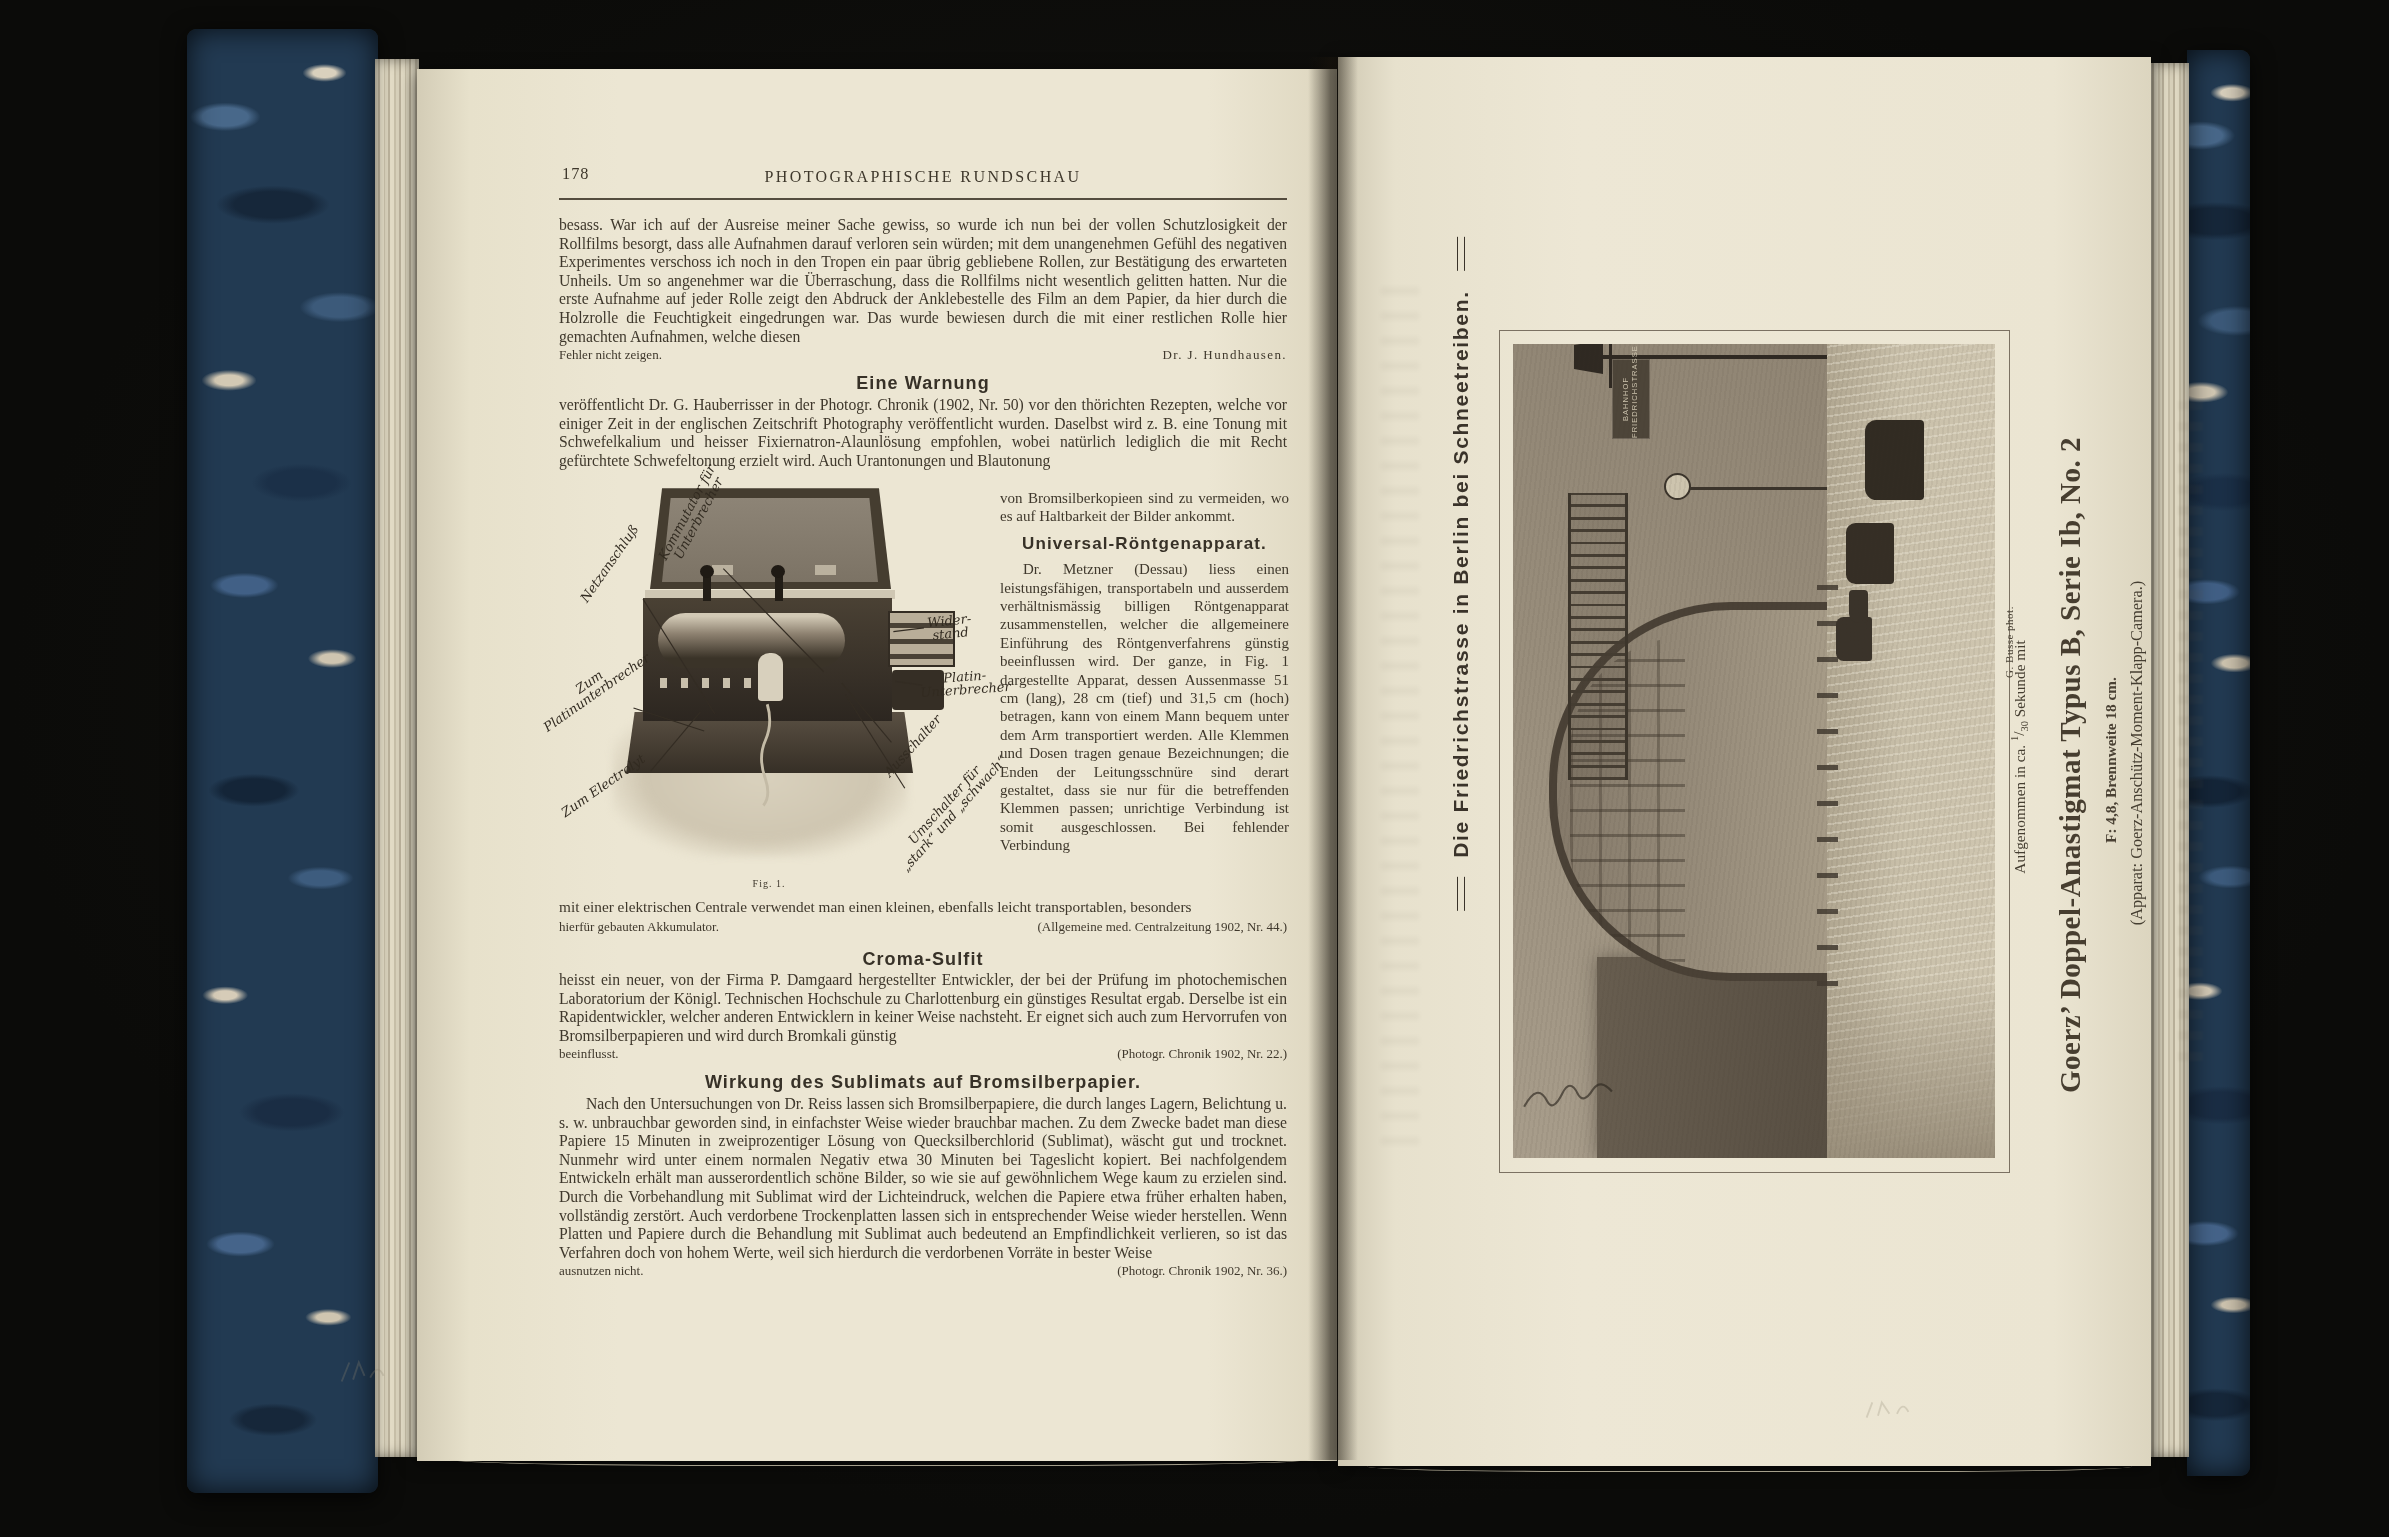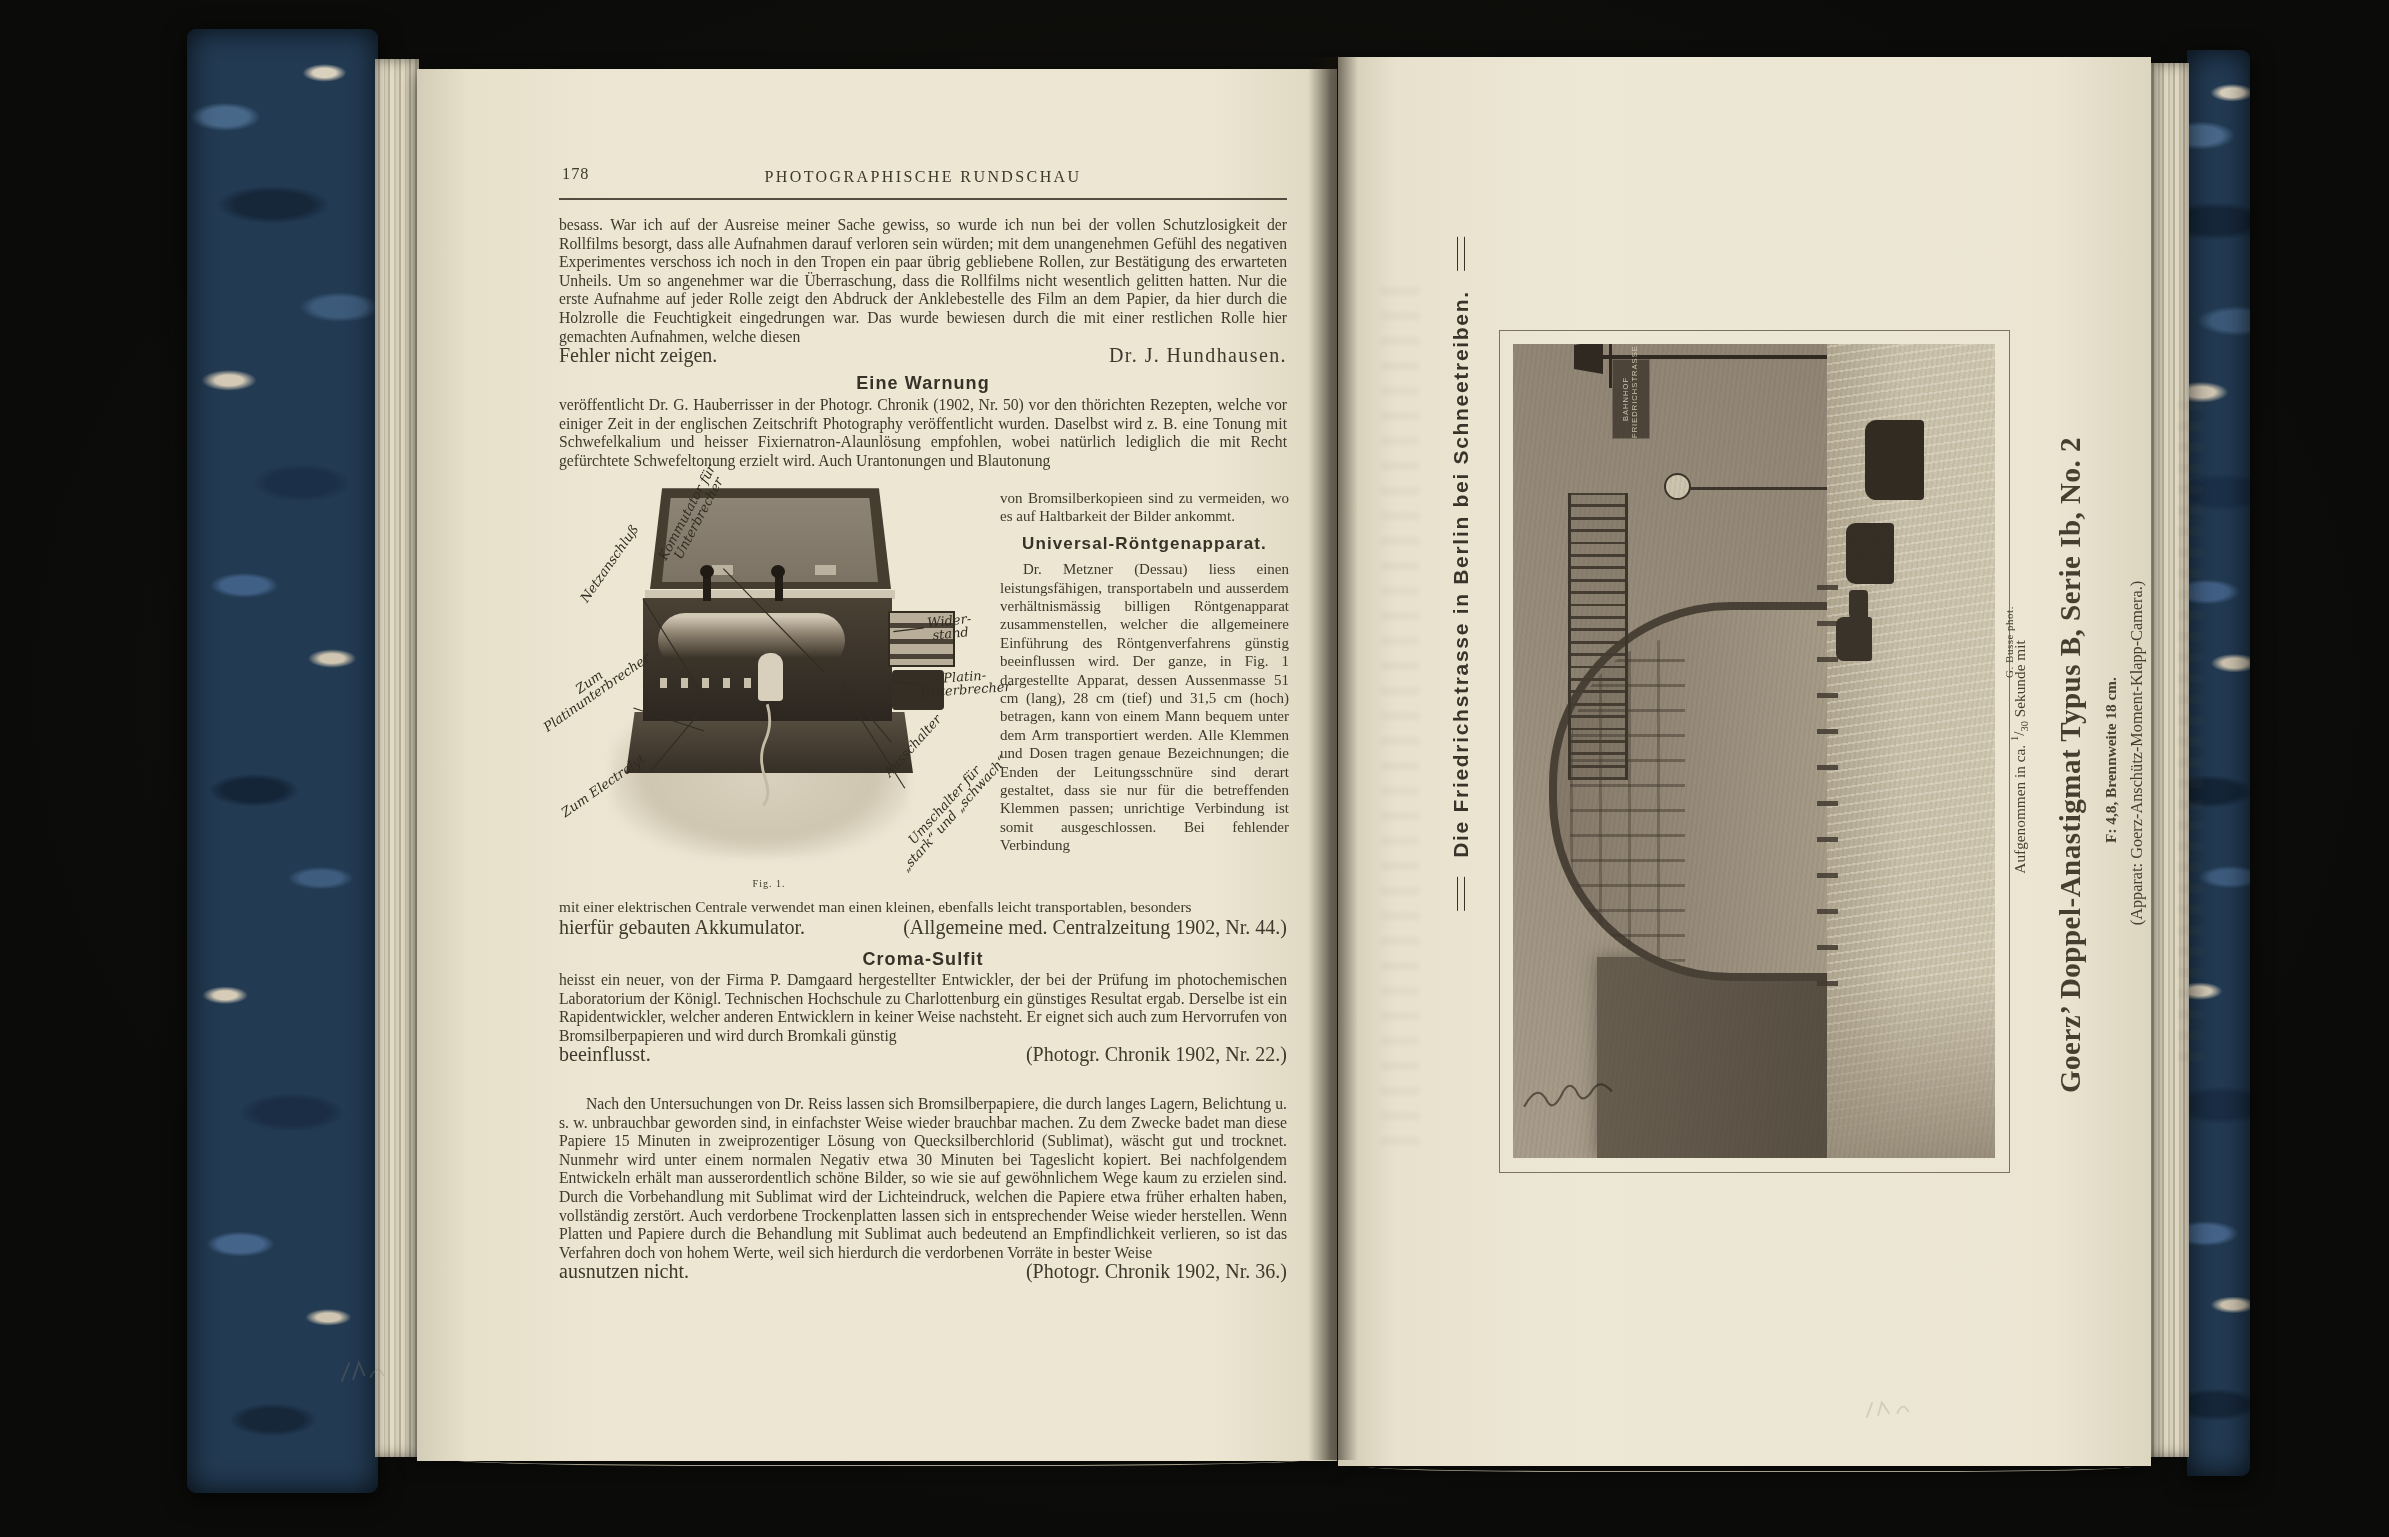--- a/index.html
+++ b/index.html
@@ -34,21 +34,21 @@
   .gutter{background:linear-gradient(to right,rgba(20,16,10,0) 0,rgba(25,20,12,.55) 45%,rgba(25,20,12,.55) 55%,rgba(20,16,10,0) 100%);}
   .pagecurve{border-bottom:1.9px solid #cdc5ad;border-radius:50% / 9.6px;opacity:.8;}
 
   
   .ink{color:#3e372b;}
   .pagenum{font-size:16.3px;letter-spacing:1px;}
   .jhead{font-size:16px;letter-spacing:2.4px;text-align:center;}
   .rule{background:rgba(58,49,37,.85);height:1.7px;}
   .para{font-size:15.7px;line-height:18.6px;text-align:justify;color:#3f382c;}
   .colpara{font-size:15px;line-height:18.4px;text-align:justify;color:#3f382c;margin-top:19px;}
-  .lastrow{display:flex;justify-content:space-between;font-size:20px;line-height:18.6px;color:#3f382c;}
+  .lastrow{display:flex;justify-content:space-between;font-size:13px;line-height:18.6px;color:#3f382c;}
   .author{letter-spacing:1.4px;}
   .headg{font-family:"Liberation Sans",sans-serif;font-weight:700;font-size:18px;letter-spacing:1.1px;
          text-align:center;color:#373127;}
   .oneline{font-size:15.3px;white-space:nowrap;color:#3f382c;}
 
   
   .figlabel{font-family:"DejaVu Serif",serif;font-style:italic;font-size:13px;line-height:13.4px;
             color:#322b21;white-space:nowrap;text-align:center;}
   .figcap{font-size:10px;letter-spacing:1px;color:#3f382c;text-align:center;}
 
@@ -198,20 +198,21 @@
 
   <div class="abs headg" style="left:559px;top:949px;width:728px;">Croma-Sulfit</div>
   <div class="abs" style="left:559px;top:971px;width:728px;">
     <div class="para">heisst ein neuer, von der Firma P. Damgaard hergestellter Entwickler, der bei der Prüfung im photochemischen Laboratorium der Königl. Technischen Hochschule zu Charlottenburg ein günstiges Resultat ergab.  Derselbe ist ein Rapidentwickler, welcher anderen Entwicklern in keiner Weise nachsteht.  Er eignet sich auch zum Hervorrufen von Bromsilberpapieren und wird durch Bromkali günstig</div>
     <div class="lastrow">
       <span>beeinflusst.</span>
       <span>(Photogr. Chronik 1902, Nr. 22.)</span>
     </div>
   </div>
 
+  <div class="abs headg" style="left:559px;top:1072px;width:728px;">Wirkung des Sublimats auf Bromsilberpapier.</div>
   <div class="abs" style="left:559px;top:1095px;width:728px;">
     <div class="para" style="text-indent:27px;">Nach den Untersuchungen von Dr. Reiss lassen sich Bromsilberpapiere, die durch langes Lagern, Belichtung u. s. w. unbrauchbar geworden sind, in einfachster Weise wieder brauchbar machen. Zu dem Zwecke badet man diese Papiere 15 Minuten in zweiprozentiger Lösung von Quecksilberchlorid (Sublimat), wäscht gut und trocknet.  Nunmehr wird unter einem normalen Negativ etwa 30 Minuten bei Tageslicht kopiert.  Bei nachfolgendem Entwickeln erhält man ausserordentlich schöne Bilder, so wie sie auf gewöhnlichem Wege kaum zu erzielen sind.  Durch die Vorbehandlung mit Sublimat wird der Lichteindruck, welchen die Papiere etwa früher erhalten haben, vollständig zerstört.  Auch verdorbene Trockenplatten lassen sich in entsprechender Weise wieder herstellen.  Wenn Platten und Papiere durch die Behandlung mit Sublimat auch bedeutend an Empfindlichkeit verlieren, so ist das Verfahren doch von hohem Werte, weil sich hierdurch die verdorbenen Vorräte in bester Weise</div>
     <div class="lastrow">
       <span>ausnutzen nicht.</span>
       <span>(Photogr. Chronik 1902, Nr. 36.)</span>
     </div>
   </div>
 
   <div class="abs" style="left:2178px;top:401px;width:25px;height:669px;
        background:repeating-linear-gradient(#6a6050 0 8.6px,transparent 8.6px 21px);opacity:.07;filter:blur(1px);"></div>

